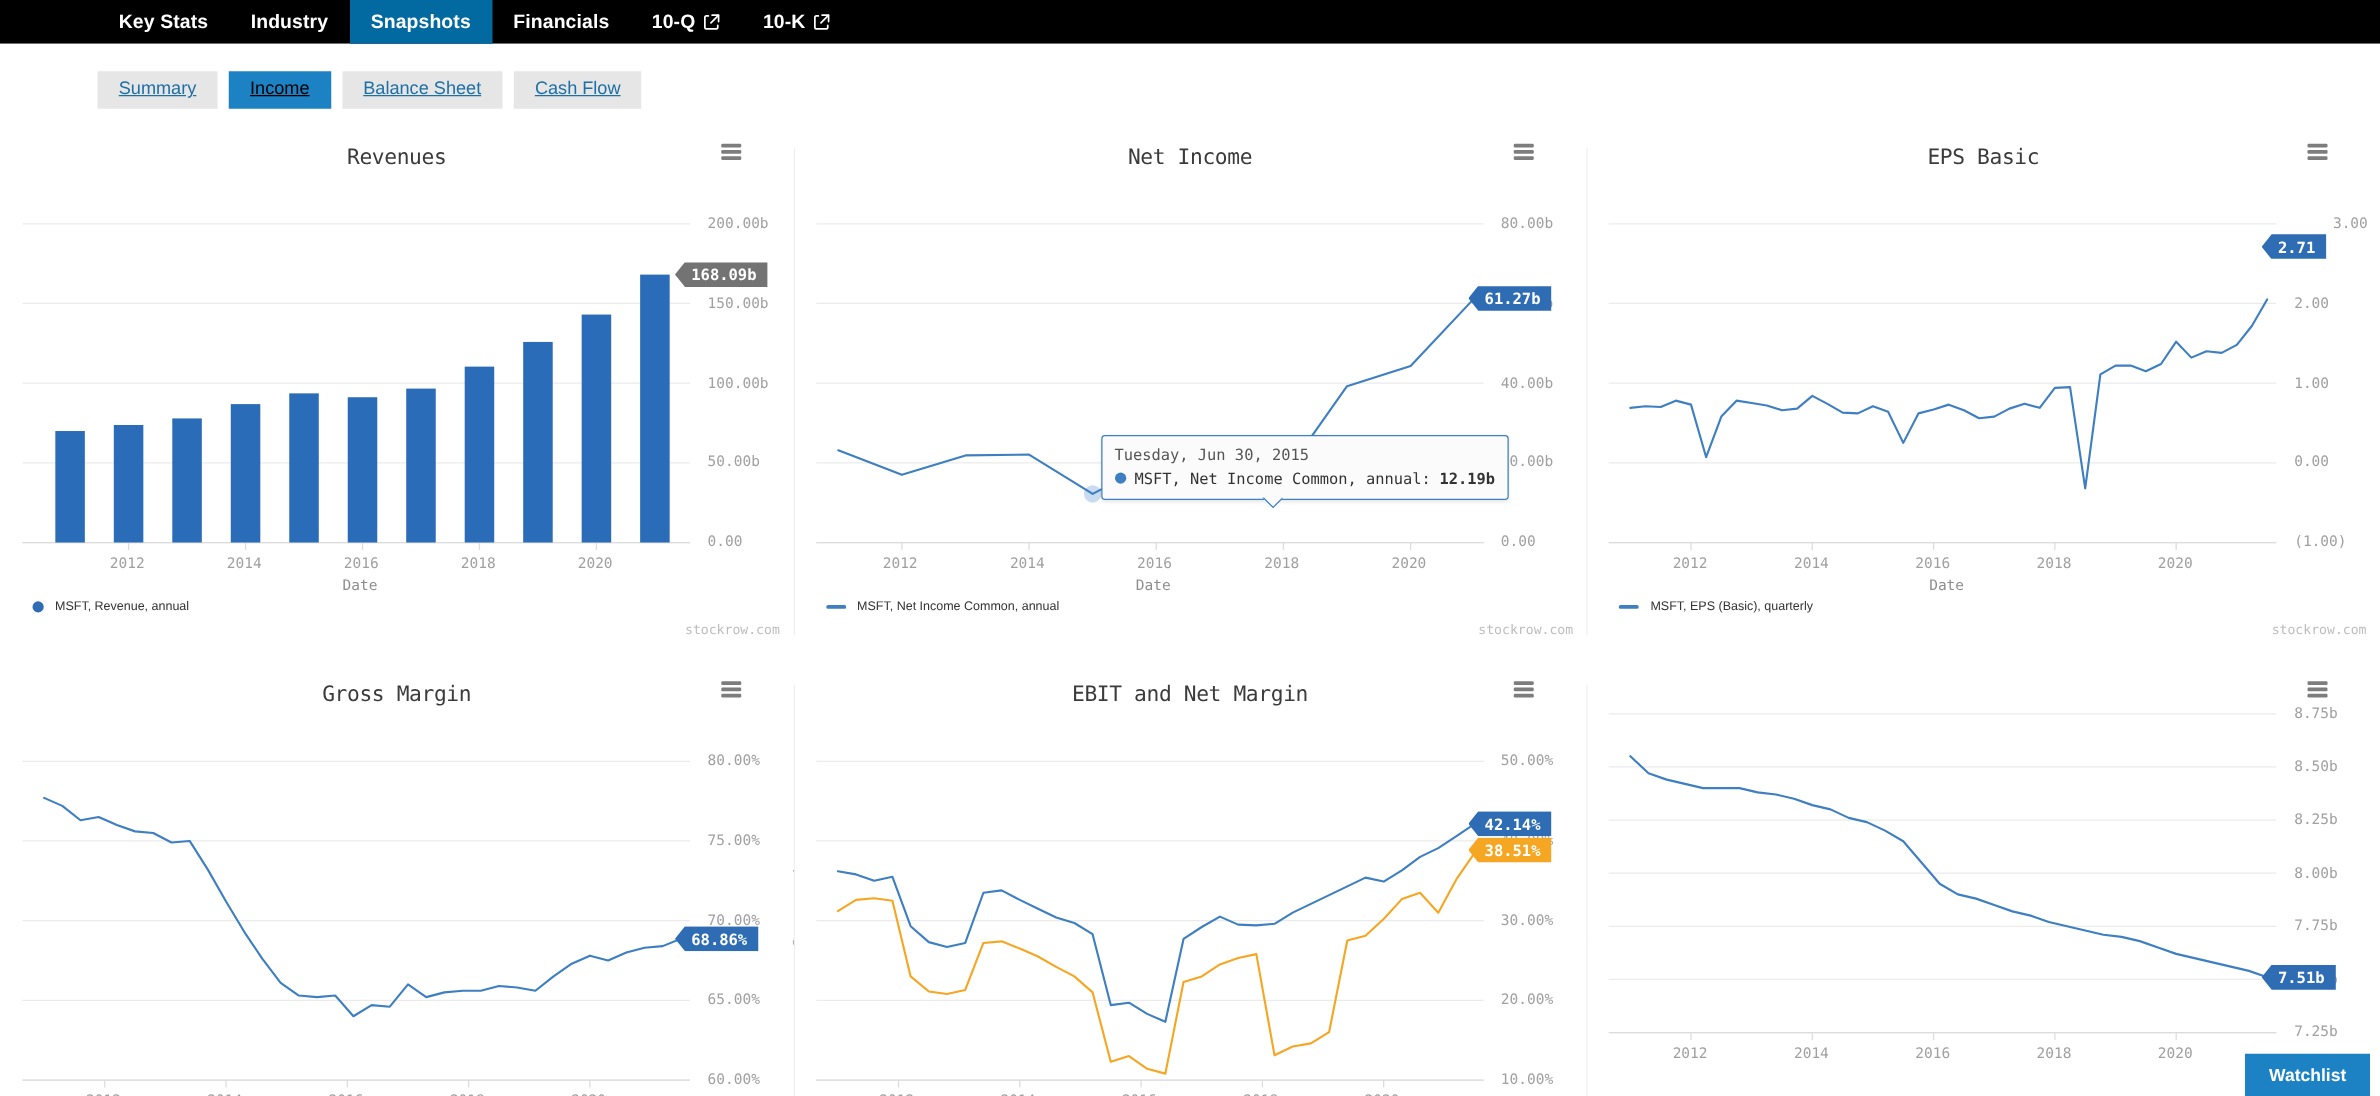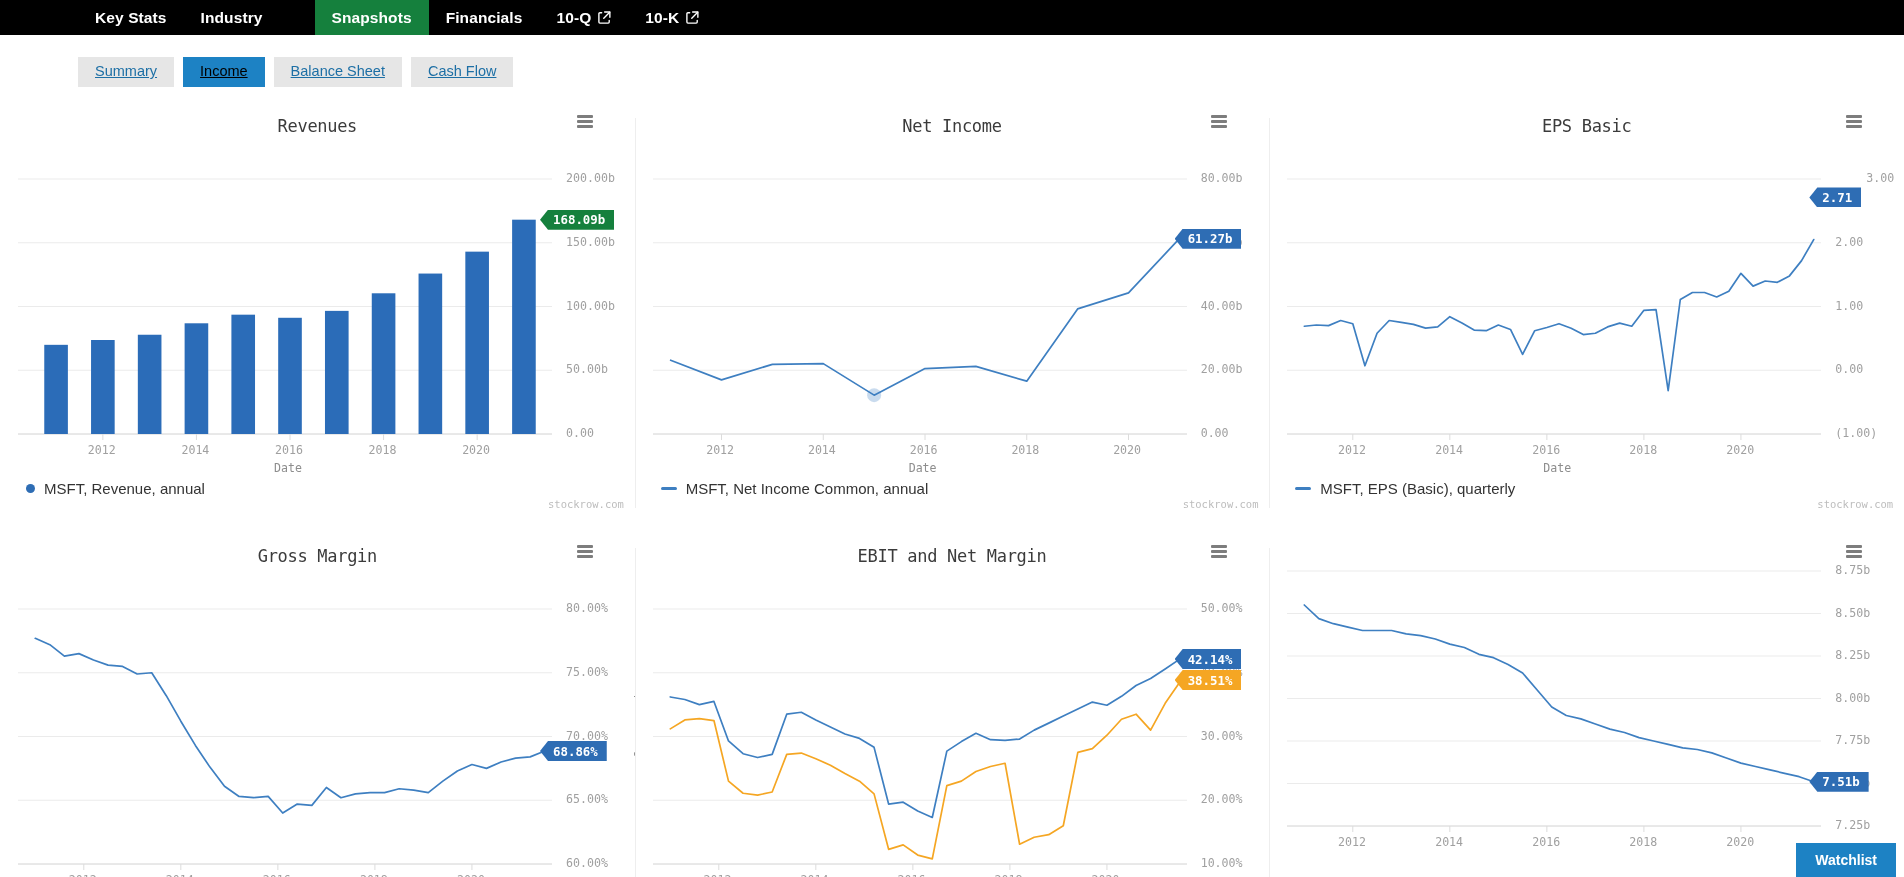--- a/index.html
+++ b/index.html
@@ -24,21 +24,21 @@
     align-items: center;
     gap: 7px;
     padding: 0 17px;
     color: #ffffff;
     font-size: 15.5px;
     font-weight: bold;
     letter-spacing: .1px;
     cursor: pointer;
     white-space: nowrap;
   }
-  .topnav-item.active { background: #15803d; margin-left: 35px; }
+  .topnav-item.active { background: #0369a1; }
   .ext-icon { display:inline-block; width: 13px; height: 13px; position: relative; }
   .ext-icon svg { display:block; }
 
   
   .subtabs {
     display: flex;
     gap: 9px;
     padding: 22px 0 0 78px;
     height: 63px;
     background: #ffffff;
@@ -142,21 +142,21 @@
     clip-path: polygon(8px 0, 100% 0, 100% 100%, 8px 100%, 0 50%);
     padding-left: 13px;
   }
 
   
   .legend {
     position: absolute;
     display: flex;
     align-items: center;
     gap: 9px;
-    font-size: 15px;
+    font-size: 10px;
     color: #333333;
     font-family: "Liberation Sans", sans-serif;
   }
   .legend-dot { width: 9px; height: 9px; border-radius: 50%; display:block; }
   .legend-line { width: 16px; height: 3px; display:block; border-radius: 2px; }
   .credit {
     position: absolute;
     font-family: "DejaVu Sans Mono", monospace;
     font-size: 10.5px;
     color: #bdbdbd;
@@ -295,21 +295,21 @@
         <div class="ytick" style="left: 566px; top: 162.5px;">100.00b</div>
         <div class="ytick" style="left: 566px; top: 98.75px;">150.00b</div>
         <div class="ytick" style="left: 566px; top: 35px;">200.00b</div>
         <div class="axis-title-y" style="left: 634px; top: 128.5px;">cash</div>
         <div class="xtick" style="left: 87.8571px; top: 307px;">2012</div>
         <div class="xtick" style="left: 181.429px; top: 307px;">2014</div>
         <div class="xtick" style="left: 275px; top: 307px;">2016</div>
         <div class="xtick" style="left: 368.571px; top: 307px;">2018</div>
         <div class="xtick" style="left: 462.143px; top: 307px;">2020</div>
         <div class="axis-title-x" style="left: 274px; top: 325px;">Date</div>
-        <div class="flag" style="background: #15803d; left: 540px; top: 73.6852px;">168.09b</div>
+        <div class="flag" style="background: #737373; left: 540px; top: 73.6852px;">168.09b</div>
       </div>
       <div class="legend" style="left: 26px; top: 382px;">
         <span class="legend-dot" style="background: rgb(46, 109, 180);"></span>
         <span>MSFT, Revenue, annual</span>
       </div>
       <div class="credit" style="left: 548px; top: 400px;">stockrow.com</div>
     </div>
     <div class="cell row1">
       <div class="sep-v"></div>
       <div class="chart-title">Net Income</div>
@@ -340,20 +340,29 @@
         <div class="ytick" style="left: 566px; top: 98.75px;">60.00b</div>
         <div class="ytick" style="left: 566px; top: 35px;">80.00b</div>
         <div class="axis-title-y" style="left: 634px; top: 128.5px;">cash</div>
         <div class="xtick" style="left: 71.5049px; top: 307px;">2012</div>
         <div class="xtick" style="left: 173.252px; top: 307px;">2014</div>
         <div class="xtick" style="left: 275px; top: 307px;">2016</div>
         <div class="xtick" style="left: 376.748px; top: 307px;">2018</div>
         <div class="xtick" style="left: 478.495px; top: 307px;">2020</div>
         <div class="axis-title-x" style="left: 274px; top: 325px;">Date</div>
         <div class="flag" style="background: rgb(46, 109, 180); left: 540px; top: 92.7019px;">61.27b</div>
+        <div class="tooltip" style="left: 246px; top: 212px;">
+          <div class="tt-date">Tuesday, Jun 30, 2015</div>
+          <div class="tt-row">
+            <span class="tt-dot"></span>
+            <span>MSFT, Net Income Common, annual: </span>
+            <span class="tt-val">12.19b</span>
+          </div>
+          <div class="tt-arrow"></div>
+        </div>
       </div>
       <div class="legend" style="left: 26px; top: 382px;">
         <span class="legend-line" style="background: rgb(62, 127, 193);"></span>
         <span>MSFT, Net Income Common, annual</span>
       </div>
       <div class="credit" style="left: 548px; top: 400px;">stockrow.com</div>
     </div>
     <div class="cell row1">
       <div class="sep-v"></div>
       <div class="chart-title">EPS Basic</div>

